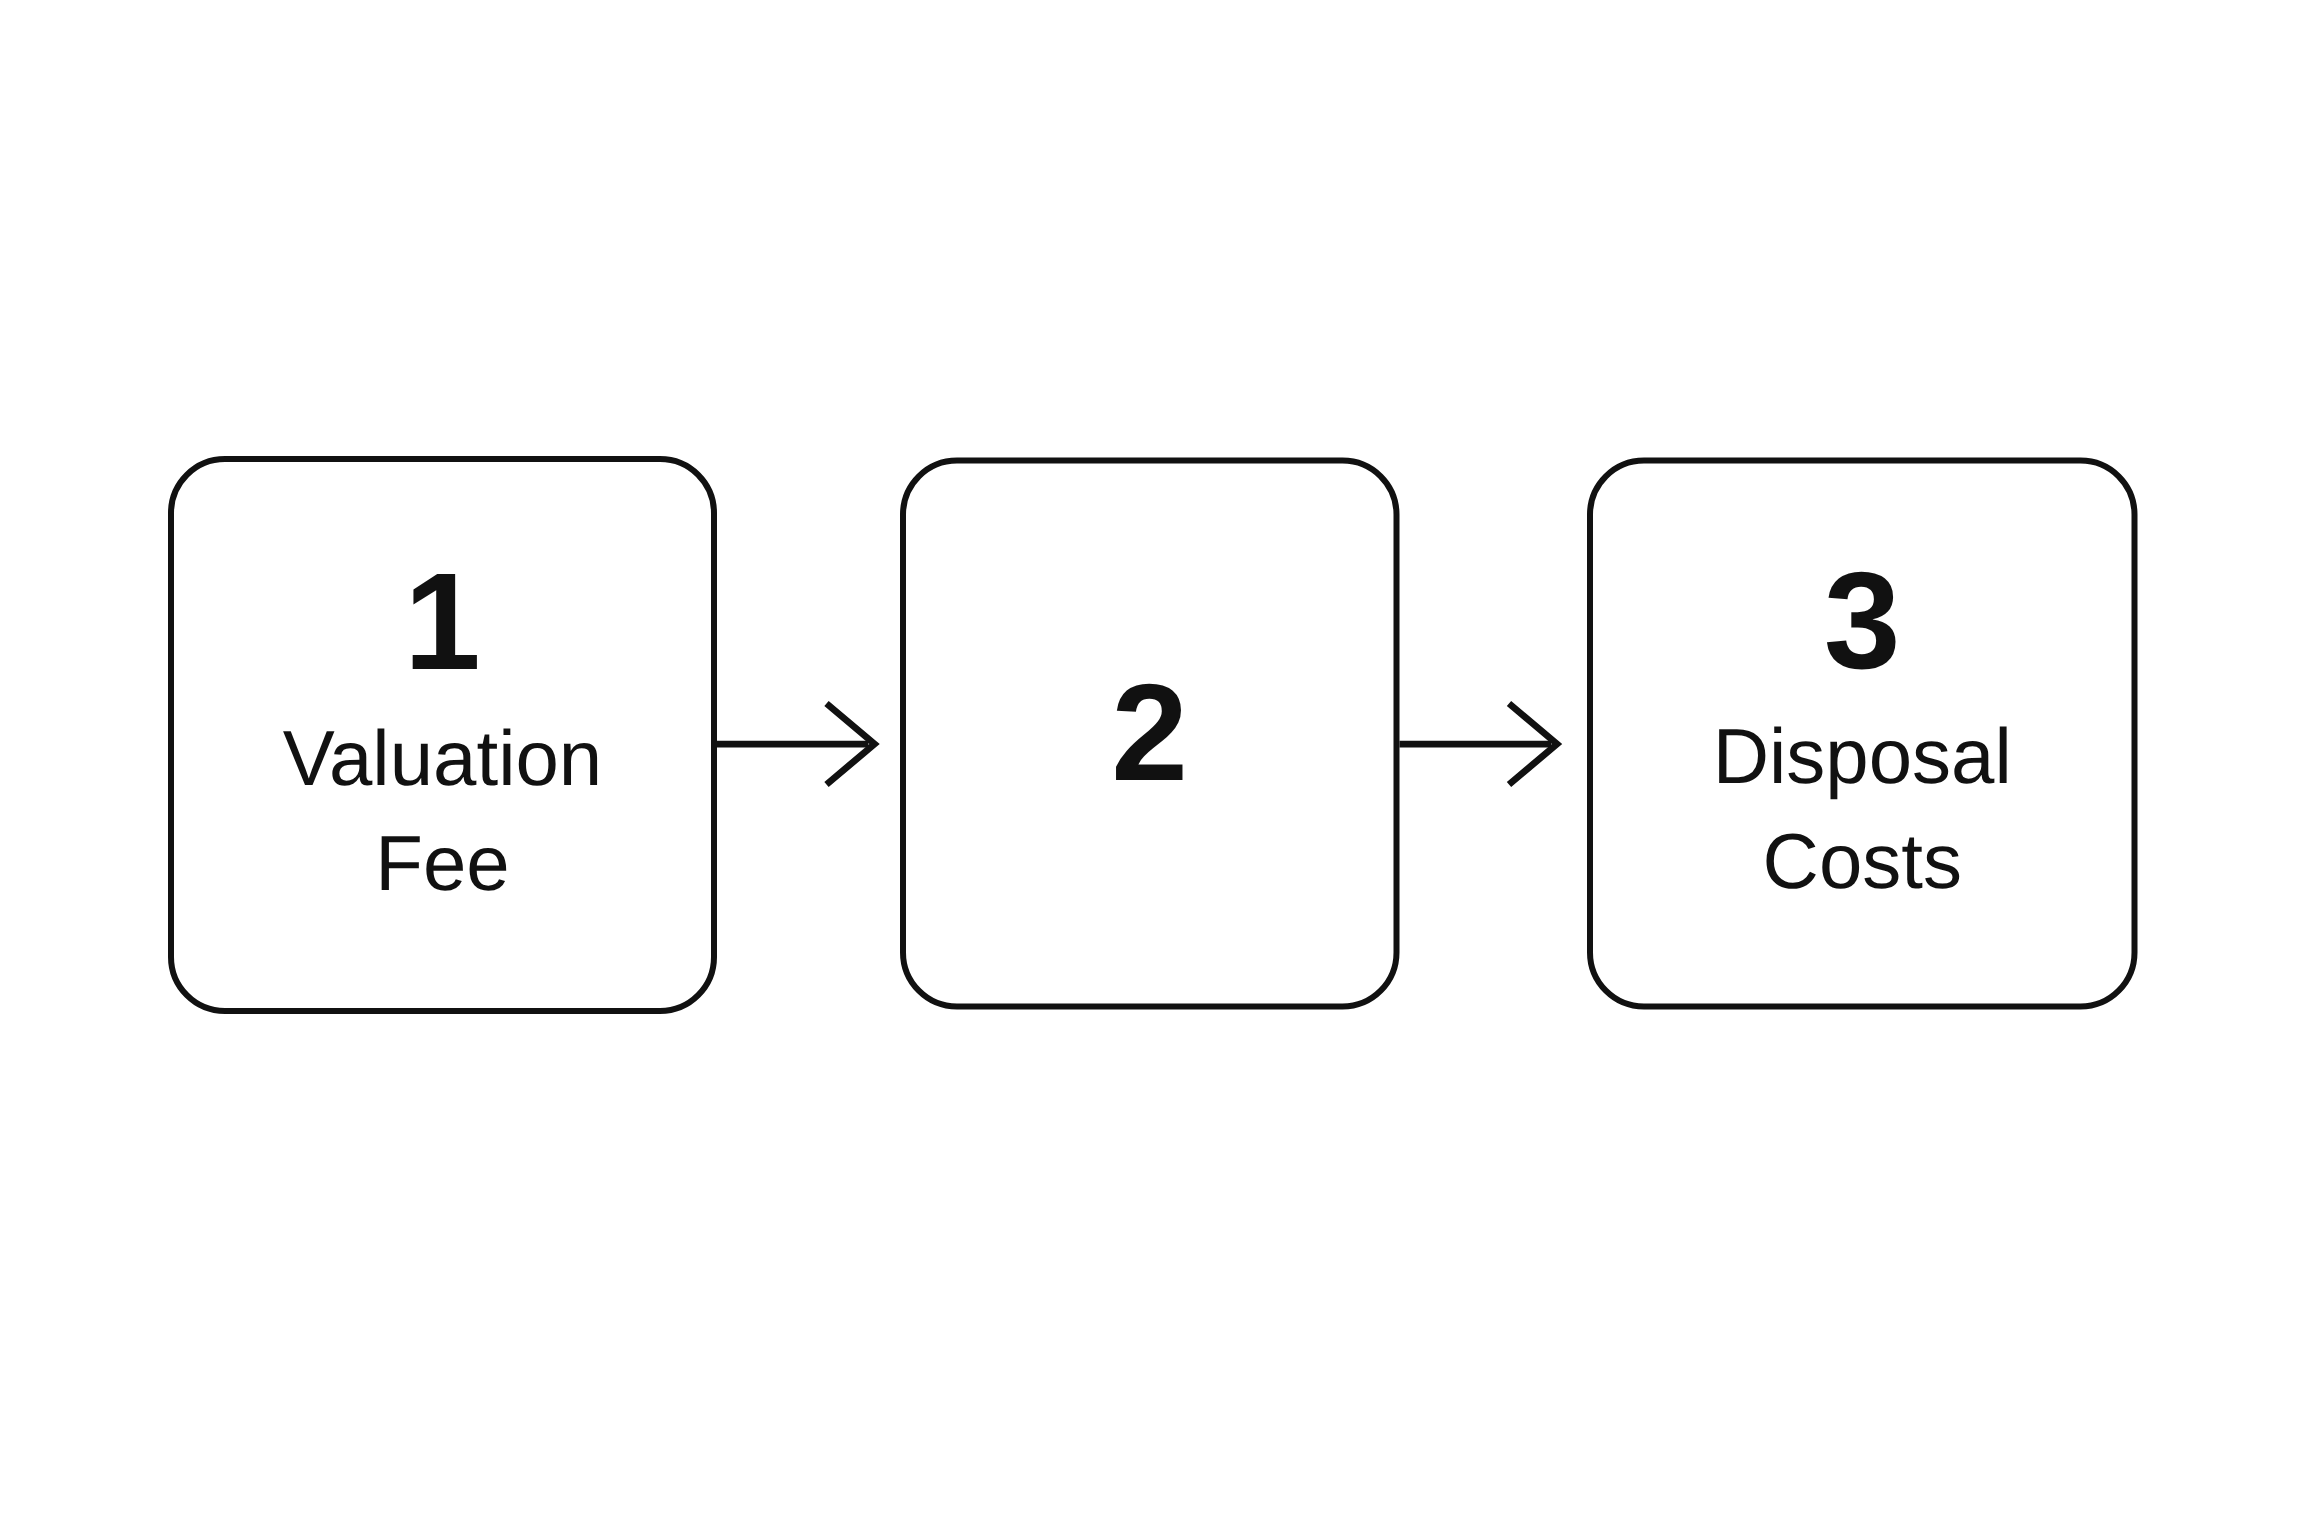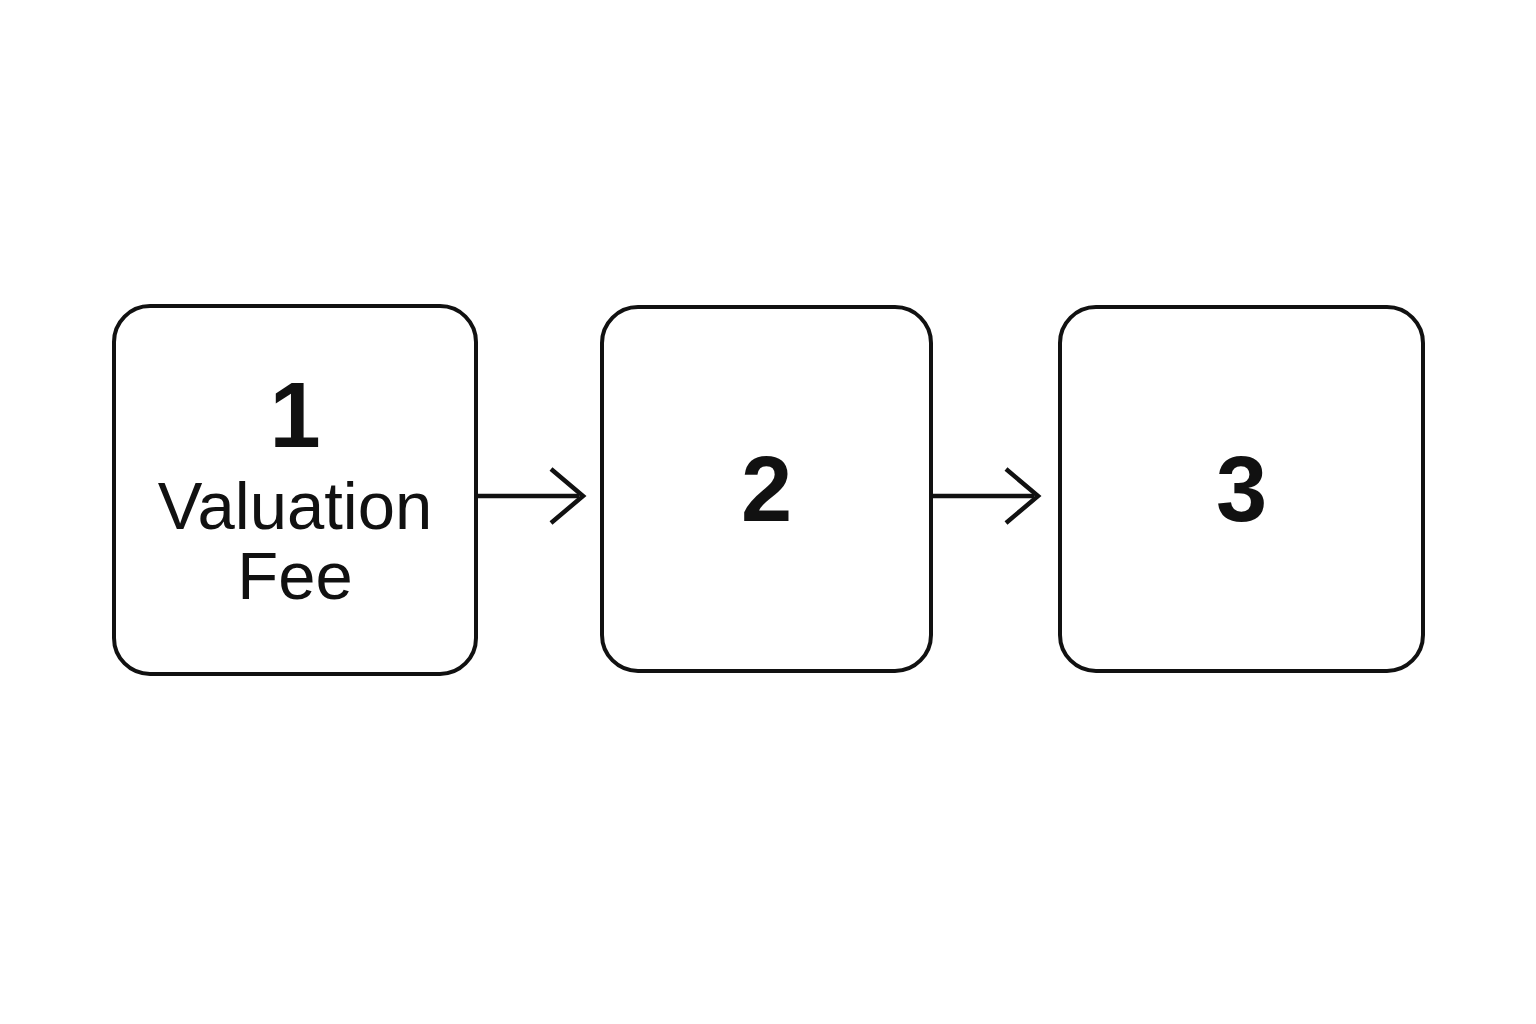--- a/index.html
+++ b/index.html
@@ -36,21 +36,21 @@
   .step-1 { left: 112px; top: 304px; width: 366px; height: 372px; }
   .step-2 { left: 600px; top: 305px; width: 333px; height: 368px; }
   .step-3 { left: 1058px; top: 305px; width: 367px; height: 368px; }
   .step-number {
     font-size: 92px;
     font-weight: 700;
     line-height: 1.0;
     letter-spacing: 0;
   }
   .step-label {
-    font-size: 67px;
+    font-size: 52px;
     font-weight: 500;
     line-height: 70px;
     letter-spacing: 0;
   }
   .step-label .line { display: block; }
   .arrow {
     position: absolute;
     width: 112px; height: 64px;
     overflow: visible;
   }
@@ -86,15 +86,19 @@
     <div class="step-number">2</div>
   </div>
 
   <svg class="arrow arrow-2" viewBox="0 0 112 64" aria-hidden="true">
     <line x1="0" y1="32" x2="101" y2="32"></line>
     <polyline points="73,5 105,32 73,59"></polyline>
   </svg>
 
   <div class="step-box step-3">
     <div class="step-number">3</div>
+    <div class="step-label">
+      <span class="line">Disposal</span>
+      <span class="line">Costs</span>
+    </div>
   </div>
 
 </div>
 
 </body></html>

